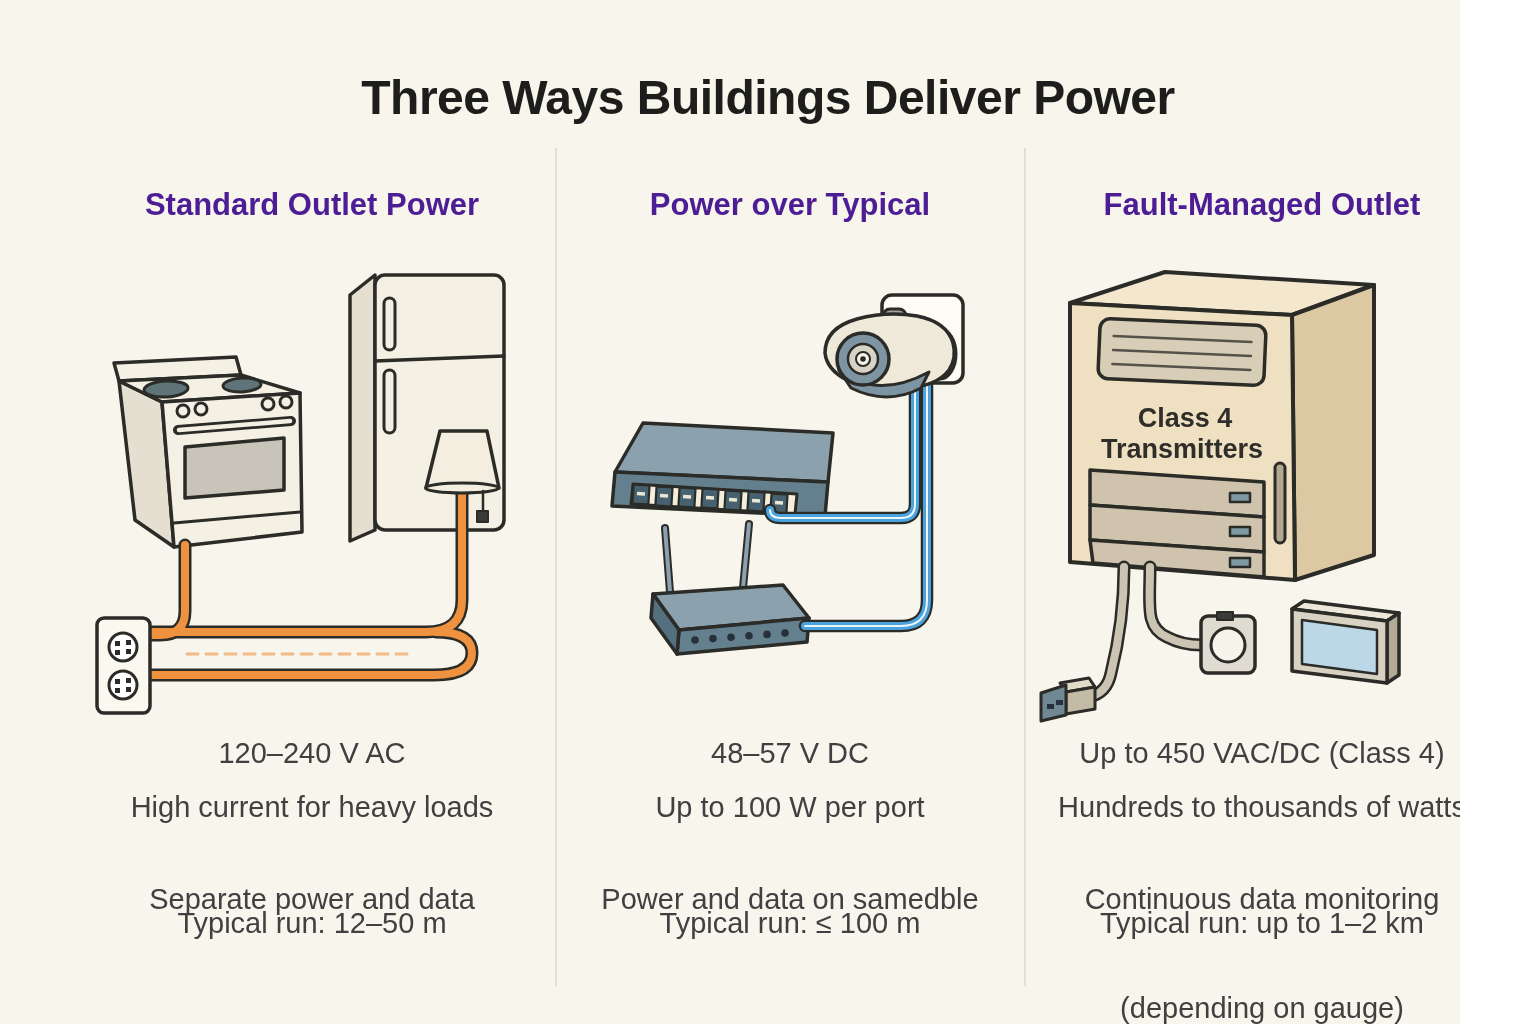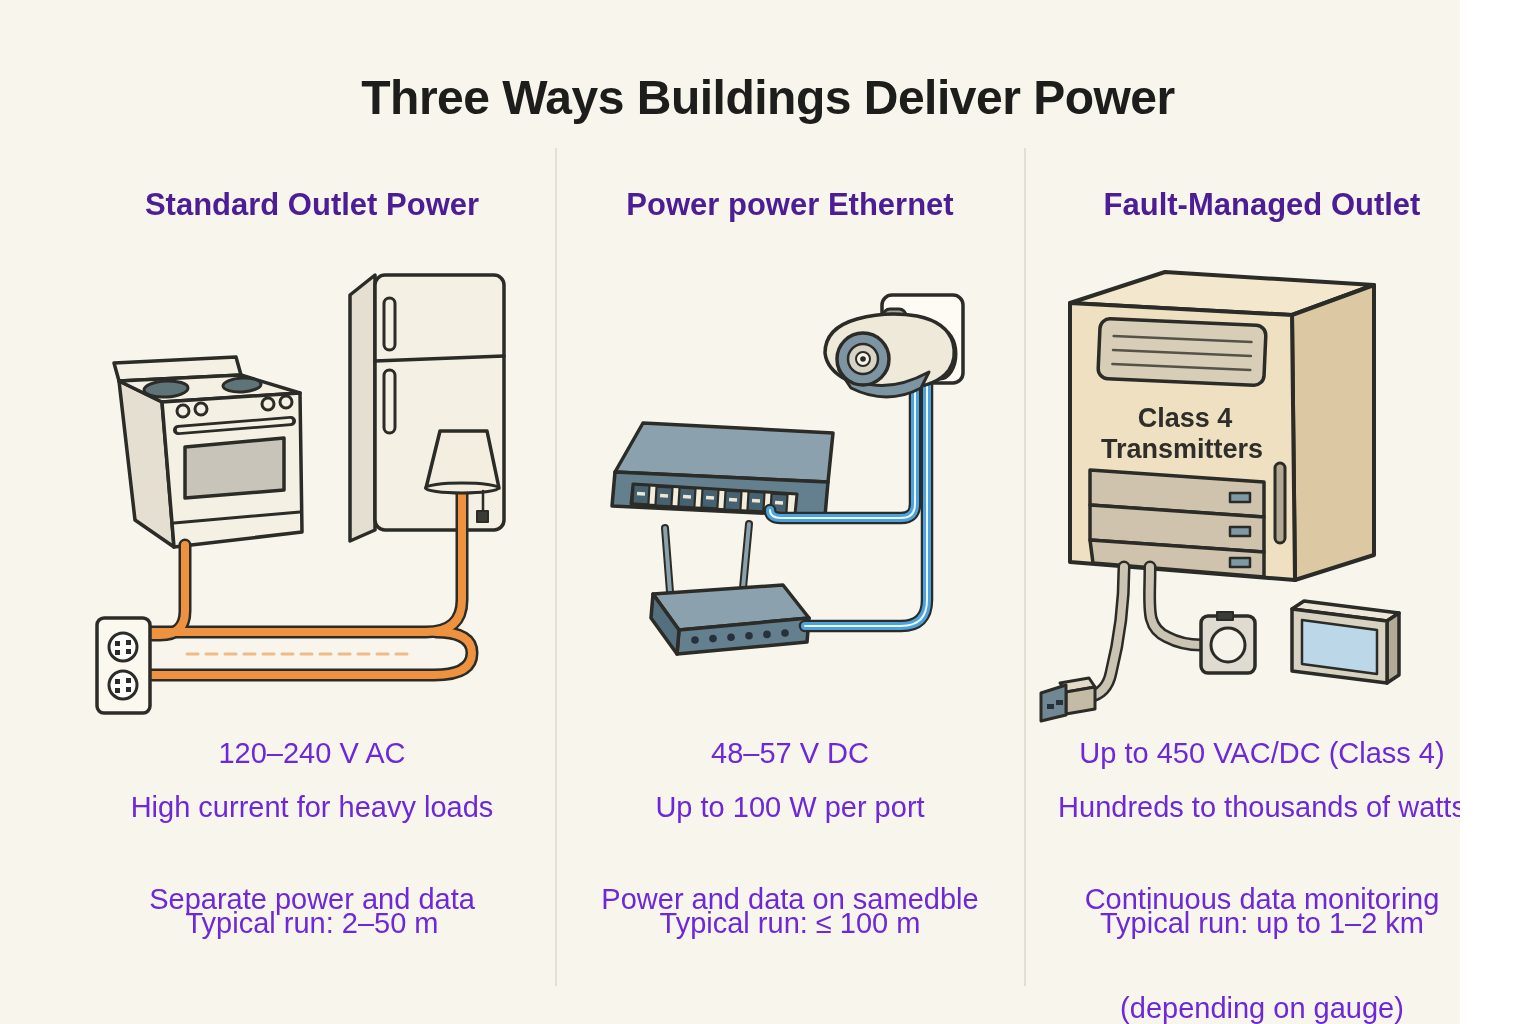--- a/index.html
+++ b/index.html
@@ -23,21 +23,21 @@
   }
   .col{position:absolute;top:165px;}
   .col-h{
     position:absolute;top:22px;left:0;width:100%;
     text-align:center;font-size:31px;font-weight:700;color:#4c1d95;
     white-space:nowrap;
   }
   .art{position:absolute;left:0;}
   .spec{
     position:absolute;left:0;width:100%;
-    text-align:center;font-size:29px;font-weight:400;color:#6d28d9;
+    text-align:center;font-size:29px;font-weight:400;color:#404040;
     white-space:nowrap;
   }
   .s1{top:572px;} .s2{top:626px;} .s3{top:718px;}
   .run{top:742px;} .run2{top:827px;}
   svg{display:block;}
   svg text{font-family:"Liberation Sans",sans-serif;}
 </style>
 </head>
 <body>
 
@@ -110,25 +110,25 @@
             <rect x="53" y="433" width="5" height="5"></rect>
               <rect x="64" y="432" width="5" height="5"></rect>
           </g>
         </g>
       </g>
     </svg>
 
     <div class="spec s1">120–240 V AC</div>
     <div class="spec s2">High current for heavy loads</div>
     <div class="spec s3">Separate power and data</div>
-    <div class="spec run">Typical run: 2–50 m</div>
+    <div class="spec run">Typical run: 12–50 m</div>
   </div>
 
   <div class="col" style="left:557px;width:466px;">
-    <div class="col-h">Power power Ethernet</div>
+    <div class="col-h">Power over Typical</div>
 
     <svg class="art" style="top:93px;" width="466" height="460" viewBox="0 0 466 460">
       <g stroke="#2B2B27" stroke-linejoin="round" stroke-linecap="round">
 
         <g>
           <polygon points="58,214 86,165 276,175 271,224" fill="#8BA2AE" stroke-width="3.5"></polygon>
           <polygon points="58,214 271,224 268,258 55,248" fill="#64808E" stroke-width="3.5"></polygon>
           <polygon points="76,226 240,236 238,256 74,246" fill="#F3EDDB" stroke-width="3"></polygon>
           <g stroke-width="2.2">
             <g transform="rotate(3.5 84 236)">

